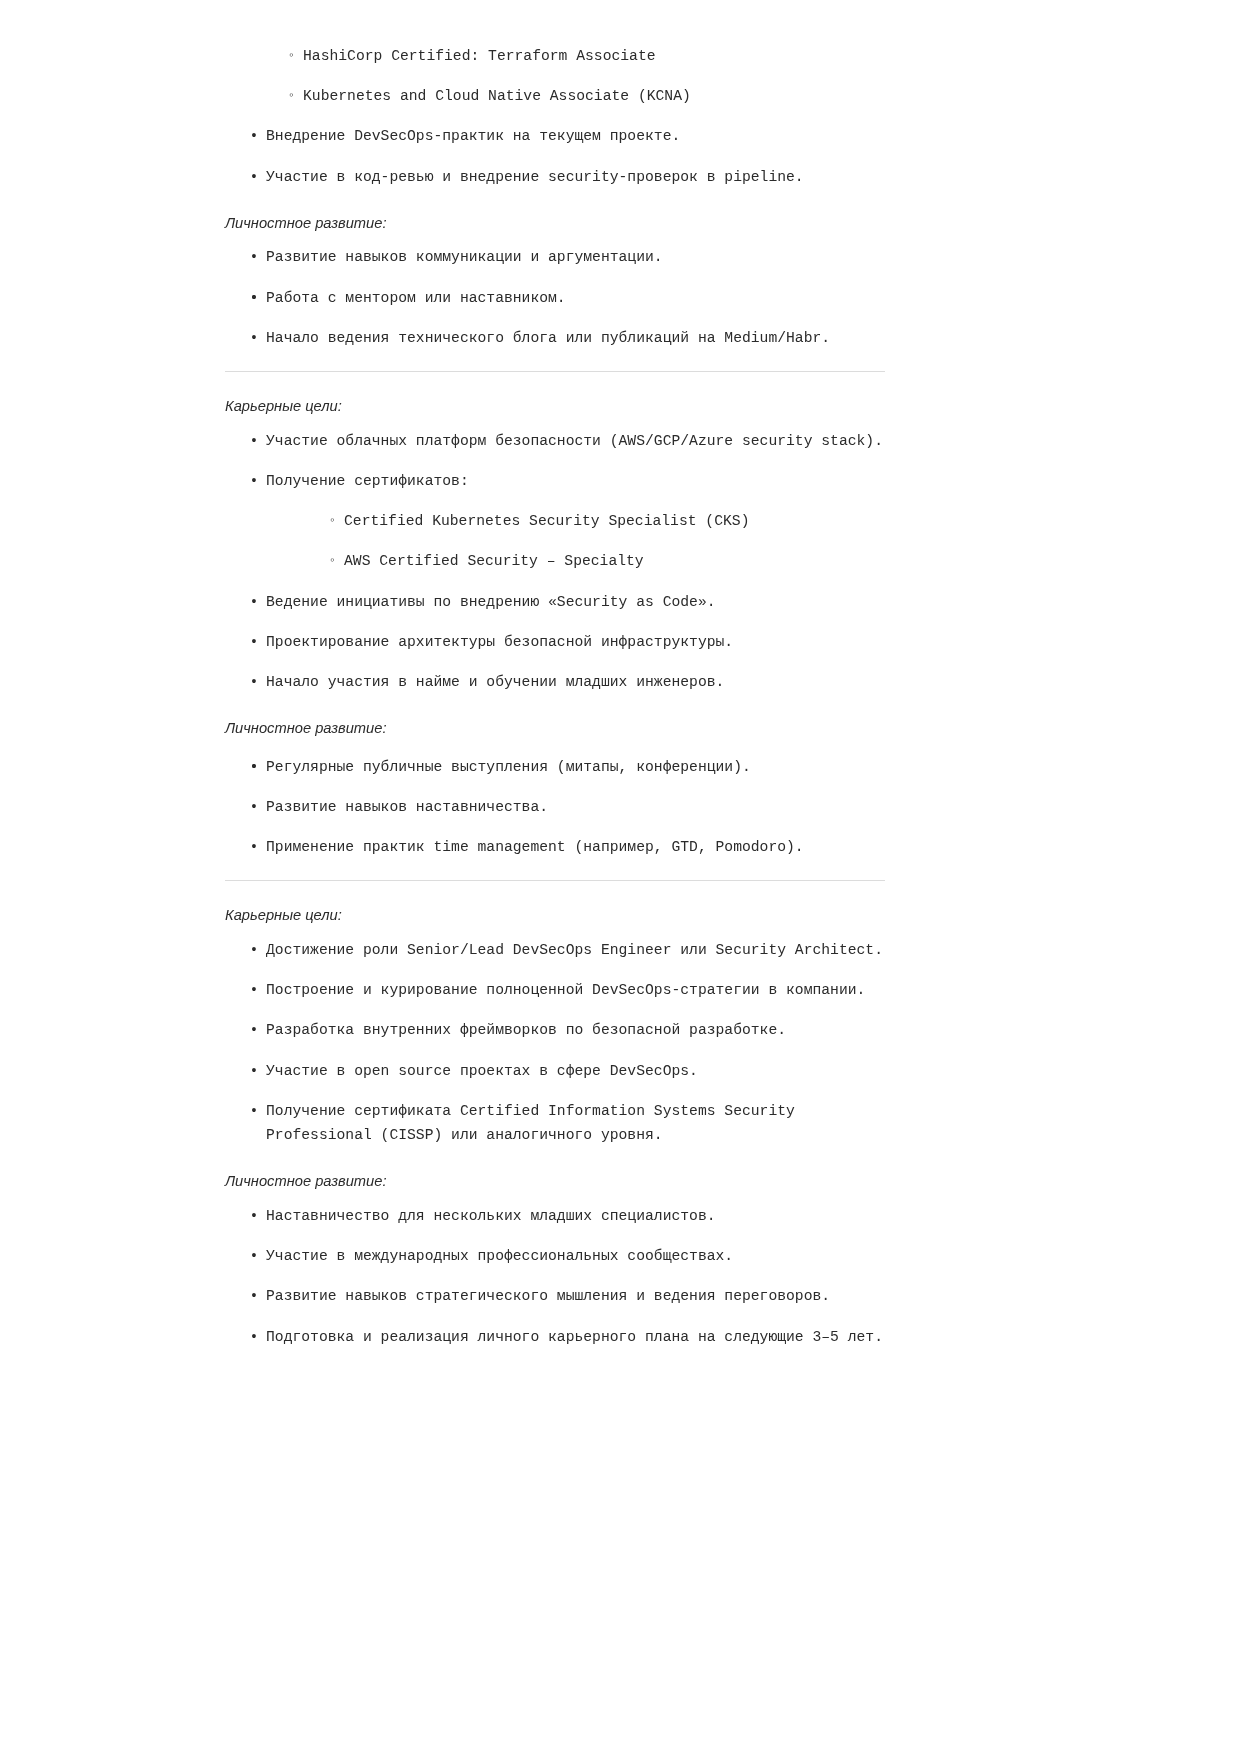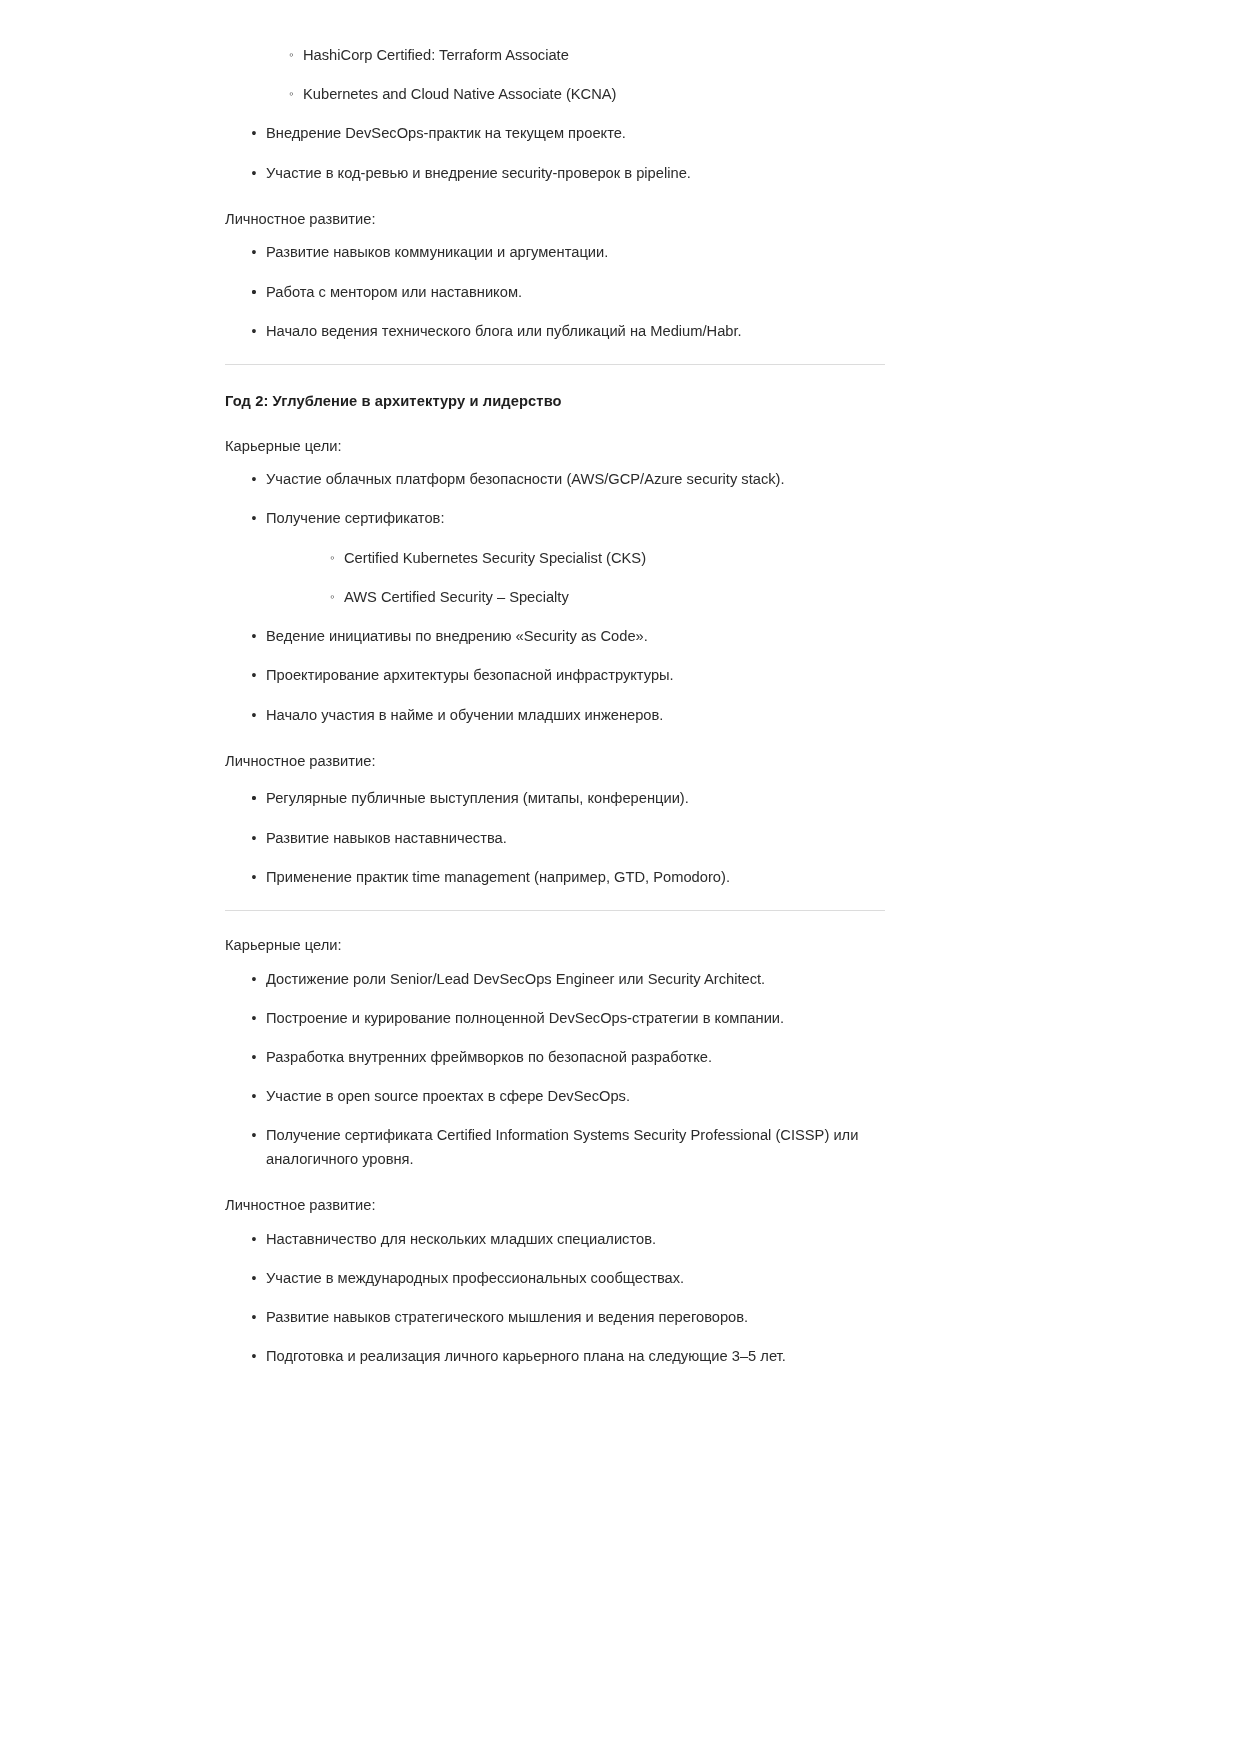--- a/index.html
+++ b/index.html
@@ -44,20 +44,21 @@
     font-size: 14.7px;
     font-weight: bold;
     color: #1f1f1f;
     letter-spacing: 0.1px;
     margin: 26px 0 0 0;
     line-height: 1.4;
   }
 
   .sublabel {
     font-size: 14.7px;
+    font-style: italic;
     color: #2b2b2b;
     margin: 24px 0 0 0;
     line-height: 1.4;
   }
 
   
   ul.level1 {
     list-style: none;
     margin: 8px 0 0 0;
     padding: 0;
@@ -102,21 +103,21 @@
     width: 11px;
     text-align: center;
     font-size: 13px;
     line-height: 1.62;
     color: #3a3a3a;
   }
 
   
   li.bullet1 > ul.level2 { margin-top: 0; }
 
-  .txt { display: inline; }
+  .txt { display: inline; font-family: Liberation Mono, monospace; }
 </style>
 </head>
 <body>
 
 <div class="page">
   <div class="doc-body">
 
     <div class="section">
 
       <ul class="level1">
@@ -162,21 +163,20 @@
         <li class="bullet1">
           <span class="marker">•</span>
           <span class="txt">Начало ведения технического блога или публикаций на Medium/Habr.</span>
         </li>
       </ul>
 
       <hr class="rule">
     </div>
 
     <div class="section">
-      <p class="heading">Год 2: Углубление в архитектуру и лидерство</p>
       <p class="sublabel">Карьерные цели:</p>
 
       <ul class="level1" style="margin-top:12px;">
         <li class="bullet1">
           <span class="marker">•</span>
           <span class="txt">Участие облачных платформ безопасности (AWS/GCP/Azure security stack).</span>
         </li>
         <li class="bullet1">
           <span class="marker">•</span>
           <span class="txt">Получение сертификатов:</span>

